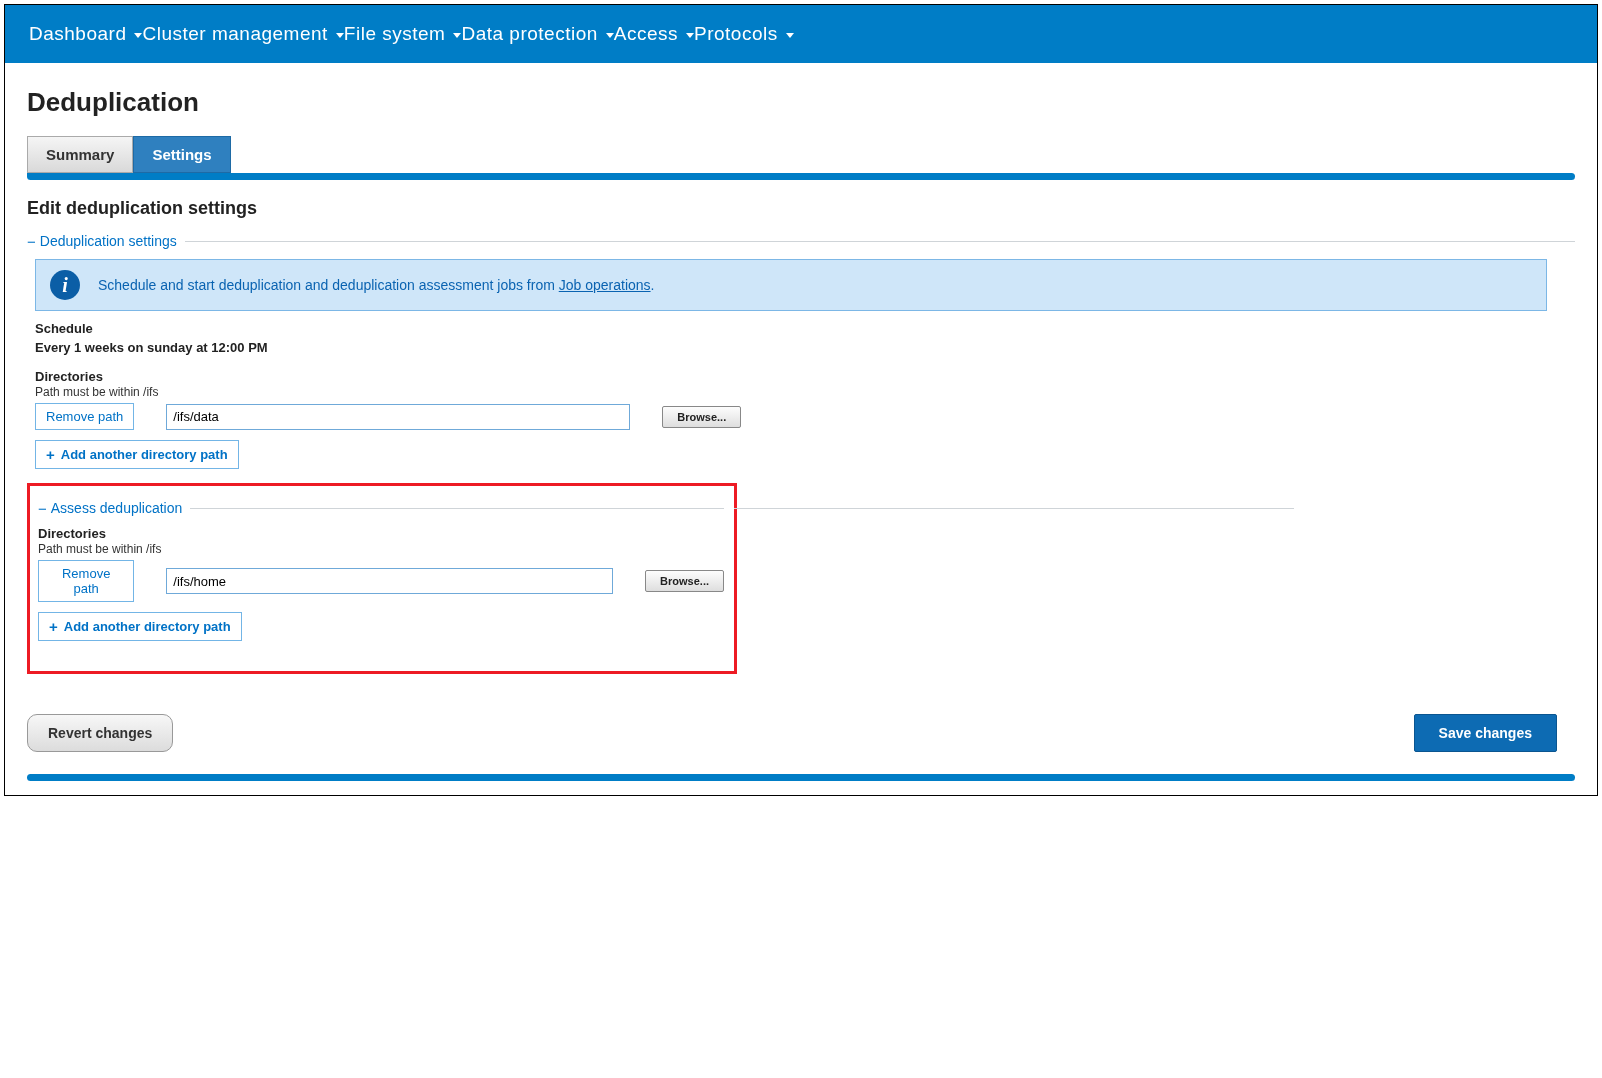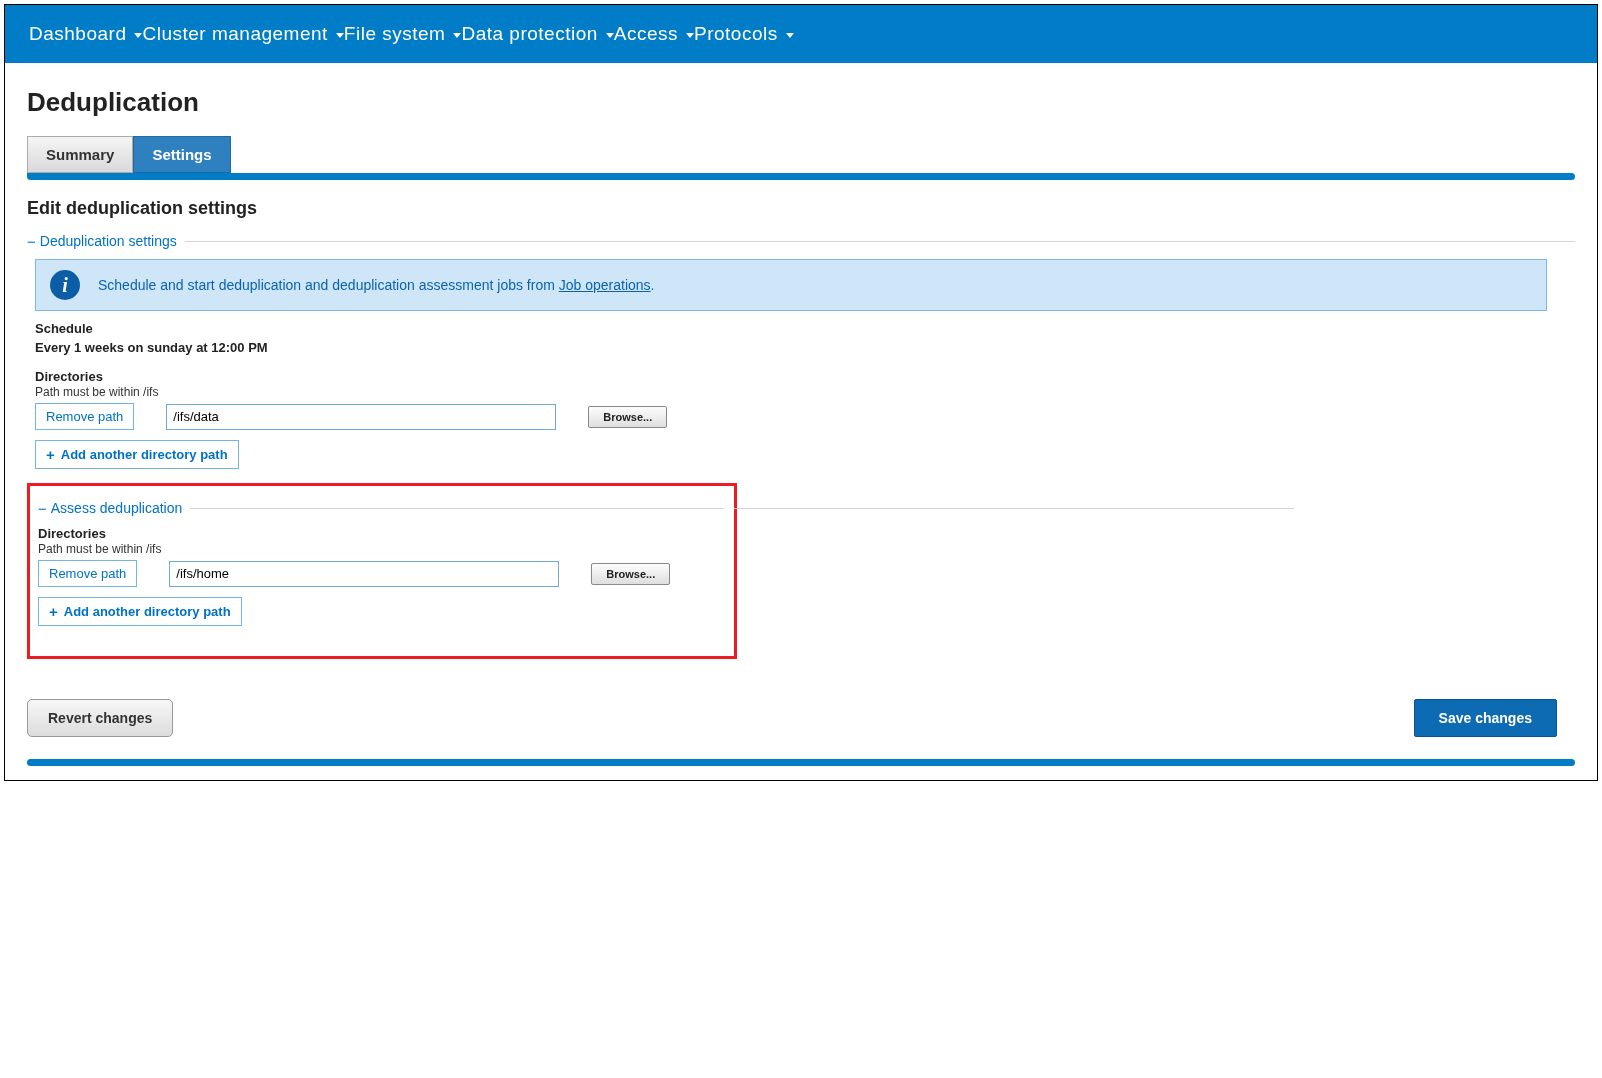--- a/index.html
+++ b/index.html
@@ -96,21 +96,21 @@
     color: #0072c6;
     background: #fff;
     padding: 5px 10px;
     font-size: 13px;
     cursor: pointer;
   }
   .txt-input {
     height: 26px;
     border: 1px solid #6fa9d9;
     padding: 2px 6px;
-    width: 390px;
+    width: 464px;
     font-size: 13px;
   }
   .browse-btn {
     background: linear-gradient(#fdfdfd, #dedede);
     border: 1px solid #888;
     padding: 4px 14px;
     font-size: 11px;
     cursor: pointer;
     font-weight: bold;
     color: #222;
@@ -145,21 +145,21 @@
     padding: 0 0 16px 0;
   }
   .grey-btn {
     background: linear-gradient(#f7f7f7, #dcdcdc);
     border: 1px solid #999;
     padding: 10px 20px;
     font-size: 14px;
     font-weight: bold;
     color: #333;
     cursor: pointer;
-    border-radius: 5px;
+    border-radius: 10px;
   }
   .blue-btn {
     background: #0d6bb3;
     border: 1px solid #0a5590;
     padding: 10px 24px;
     font-size: 14px;
     font-weight: bold;
     color: #fff;
     cursor: pointer;
     border-radius: 2px;

